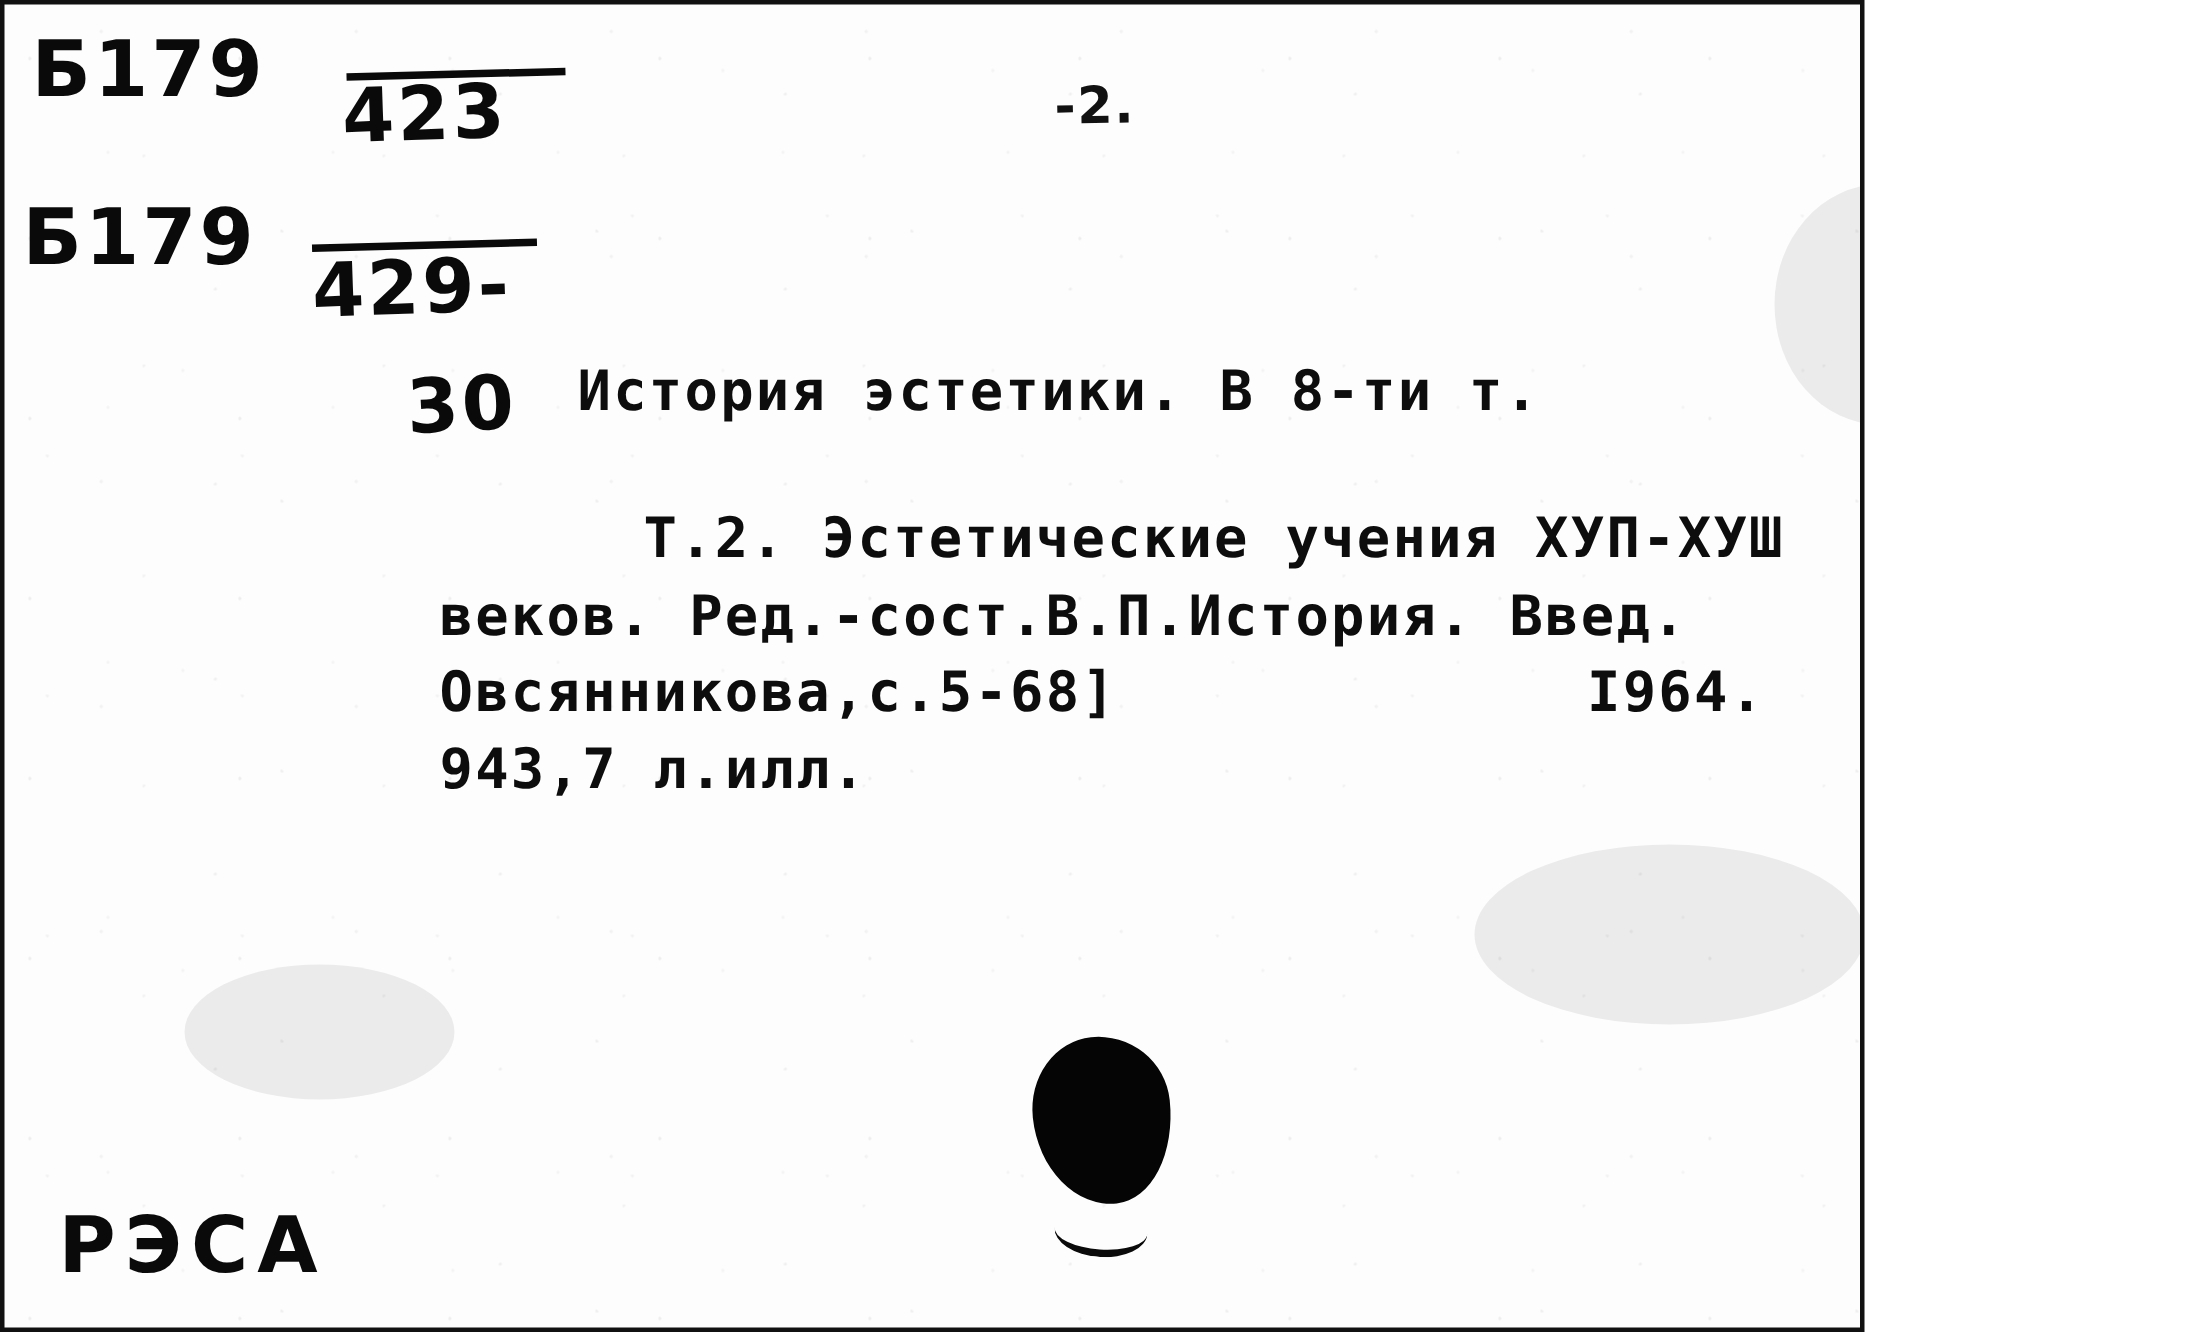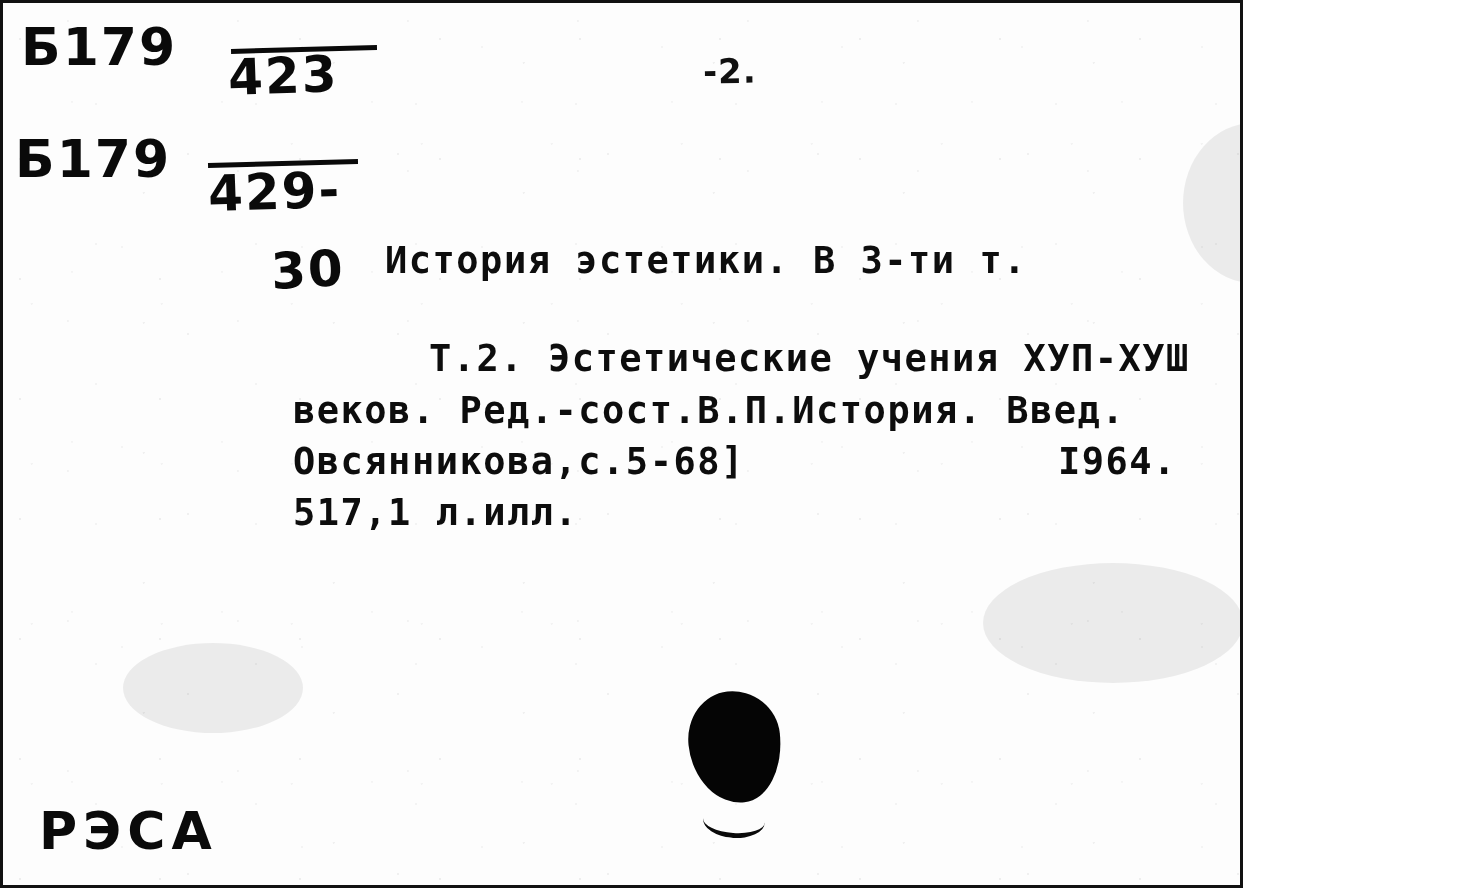--- a/index.html
+++ b/index.html
@@ -130,25 +130,25 @@
   <div id="cn1-rule"></div>
   <div class="hand" id="cn1-num">423</div>
 
   <div class="hand" id="cn2-prefix">Б179</div>
   <div id="cn2-rule"></div>
   <div class="hand" id="cn2-num">429-</div>
   <div class="hand" id="cn2-num2">30</div>
 
   <div id="page-mark">-2.</div>
 
-  <div class="typed" id="title-line">История эстетики. В 3-ти т.</div>
+  <div class="typed" id="title-line">История эстетики. В 8-ти т.</div>
   <div class="typed" id="vol-line-1">Т.2. Эстетические учения ХУП-ХУШ</div>
   <div class="typed" id="vol-line-2">веков. Ред.-сост.В.П.История. Введ.</div>
   <div class="typed" id="vol-line-3">Овсянникова,с.5-68]</div>
   <div class="typed" id="year">I964.</div>
-  <div class="typed" id="pages-line">517,1 л.илл.</div>
+  <div class="typed" id="pages-line">943,7 л.илл.</div>
 
   <div id="ink-blot"></div>
   <div id="ink-tail"></div>
 
   <div id="stamp">РЭСА</div>
 
 </div>
 
 </body></html>

